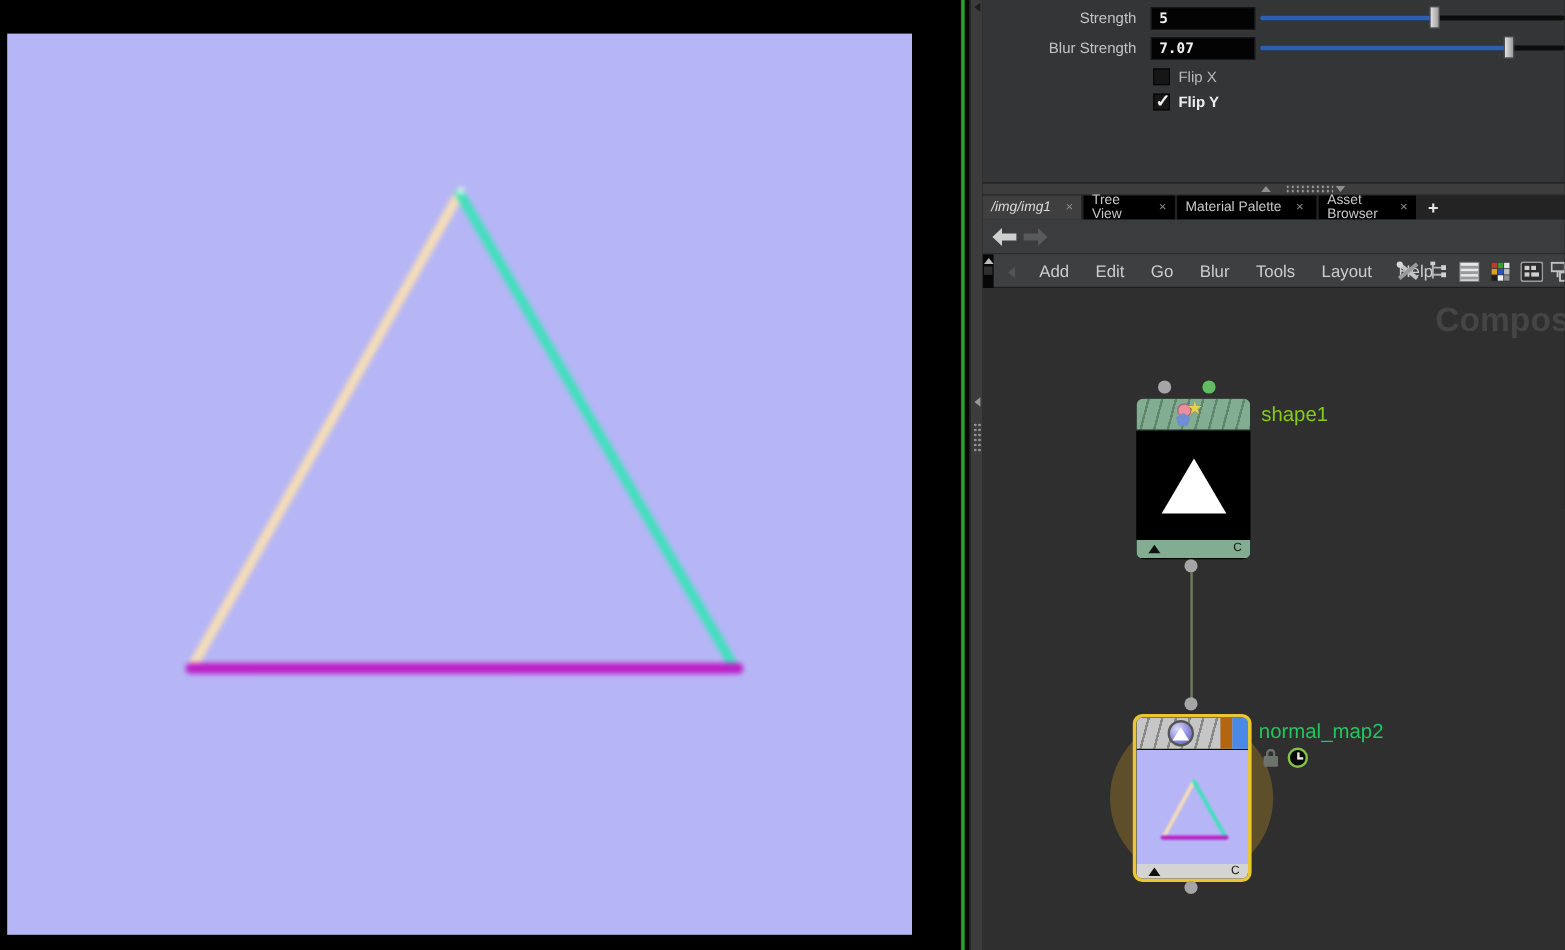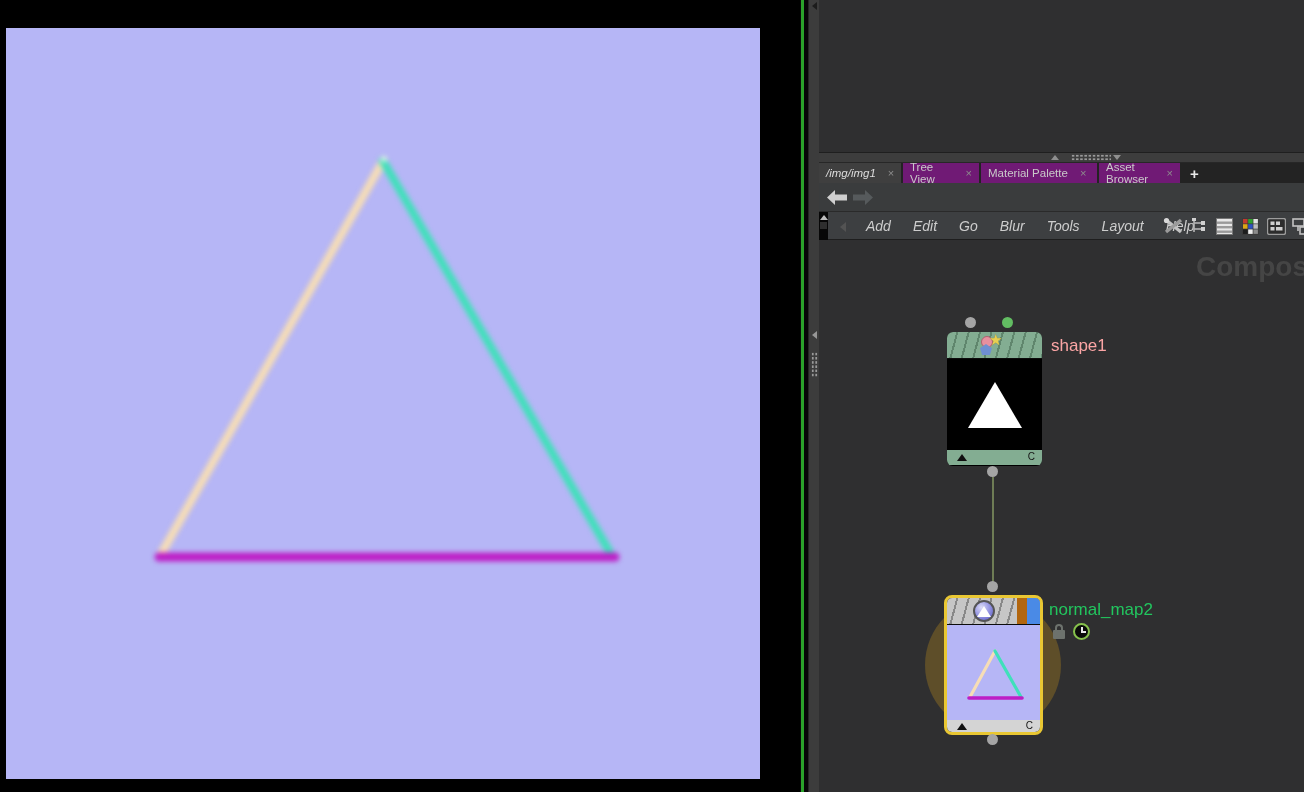--- a/index.html
+++ b/index.html
@@ -43,42 +43,42 @@
   
   #h-split { left:819px; top:152px; width:485px; height:11px; background:#3d3d3d; border-top:1px solid #1f1f1f; border-bottom:1px solid #272727; }
   .tri-up-sm   { width:0; height:0; border-left:4px solid transparent; border-right:4px solid transparent; border-bottom:5px solid #8f8f8f; }
   .tri-down-sm { width:0; height:0; border-left:4px solid transparent; border-right:4px solid transparent; border-top:5px solid #8f8f8f; }
   .grip-dots-h { width:40px; height:7px;
      background-image:radial-gradient(#9a9a9a 34%, rgba(0,0,0,0) 36%);
      background-size:4.2px 3.5px; }
 
   
   #tab-bar { left:819px; top:163px; width:485px; height:20px; background:#232323; display:flex; align-items:stretch; }
-  .tab { display:flex; align-items:center; background:#701a75; margin-right:2px; padding:0 7px;
+  .tab { display:flex; align-items:center; background:#000000; margin-right:2px; padding:0 7px;
          font-size:11.5px; color:#c9c9c9; }
   .tab.active { background:#3f3f3f; font-style:italic; color:#dcdcdc; }
   .tab .close { margin-left:12px; color:#8d8d8d; font-size:11px; font-style:normal; }
   .newtab { display:flex; align-items:center; padding:0 8px; color:#e8e8e8; font-size:15px; font-weight:bold; }
 
   
   #crumb-bar { left:819px; top:183px; width:485px; height:29px; background:#3a3c3d; border-bottom:1px solid #2a2a2a; }
   #crumb-field { position:absolute; left:59px; top:3px; width:419px; height:23px; background:#2c2d2e;
                  border:1px solid #222; border-radius:2px; display:flex; align-items:center; }
   .crumb-seg { display:flex; align-items:center; gap:5px; padding:0 4px; color:#d6d6d6; font-size:12.5px; }
   .crumb-dd { position:absolute; right:7px; top:10px; width:0; height:0;
               border-left:5px solid transparent; border-right:5px solid transparent; border-top:6px solid #8e8e8e; }
 
   
   #menu-bar { left:819px; top:212px; width:485px; height:28px; background:#3d3f41; border-bottom:1px solid #1e1e1e; }
   #menu-scroll { position:absolute; left:0; top:0; width:9px; height:28px; background:#070707; }
   #menu-scroll .tri-up-sm { border-bottom-color:#bcbcbc; margin:3px auto 0; }
   #menu-scroll .thumb { width:7px; height:7px; background:#2e2e2e; margin:2px auto 0; }
   .menu-chevron { position:absolute; left:21px; top:10px; width:0; height:0;
                   border-top:5px solid transparent; border-bottom:5px solid transparent; border-right:6px solid #535353; }
-  #menu-items { position:absolute; left:36px; top:0; height:28px; display:flex; align-items:center;font-style:italic; }
+  #menu-items { position:absolute; left:36px; top:0; height:28px; display:flex; align-items:center; }
   .menu-item { padding:0 11px; font-size:14px; color:#cdcdcd; }
   #menu-icons { position:absolute; right:0; top:0; height:28px; display:flex; align-items:center; gap:5px; }
   .mi { width:21px; height:21px; display:flex; align-items:center; justify-content:center; }
 
   
   #network { left:819px; top:240px; width:485px; height:552px; background:#2f2f30; }
   #watermark { position:absolute; left:377px; top:11px; font-size:28px; font-weight:bold; color:#454545; white-space:nowrap; }
 
   .dot { position:absolute; width:11px; height:11px; border-radius:50%; background:#a5a5a5; }
   .dot.green { background:#62bd62; }
@@ -112,21 +112,21 @@
   #node-normalmap2 .hdr .stripe-orange { width:10px; background:#b2660f; }
   #node-normalmap2 .hdr .stripe-blue { width:13px; background:#4a8ae6; }
   .sphere-ico { position:absolute; left:26px; top:2px; width:22px; height:22px; border-radius:50%;
       background:radial-gradient(circle at 35% 30%, #dcdcf6 0%, #9a9ae4 45%, #5555c2 100%);
       border:2px solid #555; }
   .sphere-ico .tri { position:absolute; left:2px; top:4px; width:0; height:0;
       border-left:7px solid transparent; border-right:7px solid transparent; border-bottom:11px solid #fdfdfd; }
   #node-normalmap2 .body { height:95px; background:#b6b6f6; position:relative; }
   #node-normalmap2 .ftr { height:14px; background:#d4d4d4; position:relative; }
 
-  .node-label { position:absolute; font-size:17px; color:#fca5a5; }
+  .node-label { position:absolute; font-size:17px; color:#84cc16; }
   
   #lock-ico { position:absolute; left:233px; top:384px; width:14px; height:16px; }
   #lock-ico .shackle { position:absolute; left:3px; top:0; width:8px; height:8px; border:2px solid #6d726d;
       border-bottom:none; border-radius:4px 4px 0 0; }
   #lock-ico .lbody { position:absolute; left:1px; top:6px; width:12px; height:9px; background:#6d726d; border-radius:1px; }
   #clock-ico { position:absolute; left:254px; top:383px; width:17px; height:17px; border-radius:50%;
       background:#0a0a0a; border:2px solid #86c14c; }
   #clock-ico .h1 { position:absolute; left:6px; top:2px; width:1.6px; height:5px; background:#e8e8e8; }
   #clock-ico .h2 { position:absolute; left:6px; top:6px; width:5px; height:1.6px; background:#e8e8e8; }
 </style>
@@ -151,20 +151,43 @@
   <div id="v-split-green" class="abs"></div>
   <div id="v-split-gap" class="abs"></div>
   <div id="v-split-strip" class="abs">
     <div class="tri-left-sm" style="position:absolute; left:3px; top:2px;"></div>
     <div class="tri-left-lt" style="position:absolute; left:3px; top:331px;"></div>
     <div class="grip-dots-v" style="position:absolute; left:2px; top:352px;"></div>
   </div>
 
   <div id="right-pane" class="abs"></div>
 
+  <div id="param-panel" class="abs">
+    <div class="p-label" style="top:8px;">Strength</div>
+    <div class="p-field" style="top:6px;">5</div>
+    <div class="p-track" style="top:13px;">
+      <div class="p-fill" style="width:146px;"></div>
+      <div class="p-handle" style="left:141px;"></div>
+    </div>
+
+    <div class="p-label" style="top:33px;">Blur Strength</div>
+    <div class="p-field" style="top:31px;">7.07</div>
+    <div class="p-track" style="top:38px;">
+      <div class="p-fill" style="width:208px;"></div>
+      <div class="p-handle" style="left:203px;"></div>
+    </div>
+
+    <div class="p-check" style="top:57px;"></div>
+    <div class="p-chklabel" style="top:57px;">Flip X</div>
+
+    <div class="p-check" style="top:78px;">
+      <span class="mark">✓</span>
+    </div>
+    <div class="p-chklabel bold" style="top:78px;">Flip Y</div>
+  </div>
 
   <div id="h-split" class="abs">
     <div class="tri-up-sm" style="position:absolute; left:232px; top:2px;"></div>
     <div class="grip-dots-h" style="position:absolute; left:252px; top:1px;"></div>
     <div class="tri-down-sm" style="position:absolute; left:294px; top:2px;"></div>
   </div>
 
   <div id="tab-bar" class="abs">
     <div class="tab active" style="width:82px;align-items:center;">
       <span>/img/img1</span>

